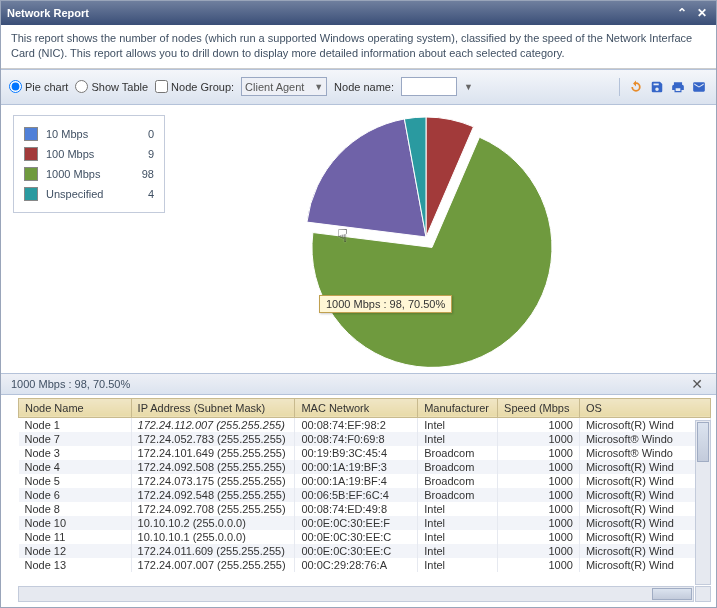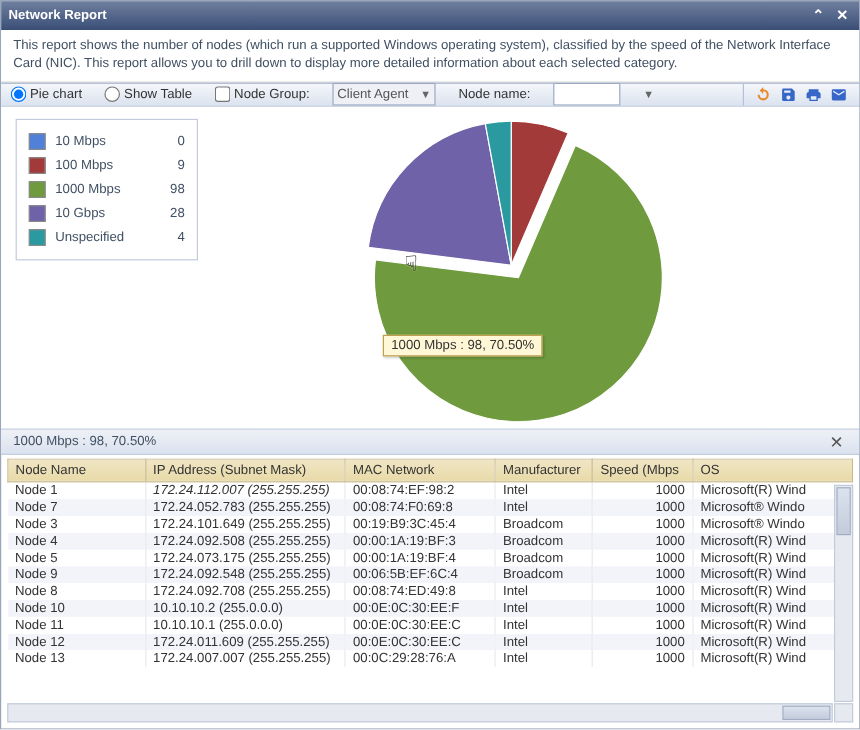--- a/index.html
+++ b/index.html
@@ -2,40 +2,40 @@
 <html><head>
 <meta charset="utf-8">
 <style>
   * { box-sizing: border-box; margin: 0; padding: 0; }
   html, body { width: 717px; height: 608px; font-family: Tahoma, Arial, sans-serif; font-size: 11px; overflow: hidden; background: #fff; }
   .window { width: 717px; height: 608px; border: 1px solid #99a5ba; display: flex; flex-direction: column; }
   .titlebar { height: 24px; background: linear-gradient(#6f7f9e, #3a4e77); color: #fff; display: flex; align-items: center; padding: 0 6px; font-weight: bold; }
   .titlebar .spacer { flex: 1; }
   .titlebar .tbtn { width: 16px; height: 16px; margin-left: 4px; cursor: pointer; color: #fff; font-size: 12px; text-align: center; line-height: 16px; }
   .desc { padding: 6px 10px; color: #405063; background: #fff; border-bottom: 1px solid #ccc; line-height: 1.4; }
-  .toolbar { height: 20px; background: linear-gradient(#f4f6fa,#dbe3ef); border-top:1px solid #b4c2d9; border-bottom:1px solid #b4c2d9; display:flex; align-items:center; padding: 0 8px; gap: 19px; color:#333; }
+  .toolbar { height: 36px; background: linear-gradient(#f4f6fa,#dbe3ef); border-top:1px solid #b4c2d9; border-bottom:1px solid #b4c2d9; display:flex; align-items:center; padding: 0 8px; gap: 7px; color:#333; }
   .toolbar label { display:flex; align-items:center; gap:3px; cursor:pointer; }
   .sep { width:1px; height:18px; background:#b4c2d9; margin:0 4px; }
   .toolbar .right { margin-left:auto; display:flex; gap:3px; align-items:center; }
   .select-box { border:1px solid #9aa8c3; background:#eef0f6; height:19px; padding:0 3px; font-size:11px; display:flex; align-items:center; min-width:86px; color:#555; cursor:pointer; }
   .select-box .arr { margin-left:auto; font-size:9px; color:#666; }
   .input-box { border:1px solid #9aa8c3; background:#fff; height:19px; width:56px; }
   .icon-btn { width:18px; height:18px; display:inline-flex; align-items:center; justify-content:center; cursor:pointer; }
   .chart-area { flex:0 0 auto; position:relative; background:#fff; padding:8px 10px 4px 10px; height:268px; }
   .legend { position:absolute; left:12px; top:10px; border:1px solid #c3cbdb; padding:8px 10px; background:#fff; }
   .legend-row { display:flex; align-items:center; gap:8px; padding:3px 0; }
   .legend-sw { width:14px; height:14px; border:1px solid #888; }
   .legend-lbl { width:80px; color:#405063; }
   .legend-val { width:20px; text-align:right; color:#405063; }
   .pie-wrap { position:absolute; left:285px; top:2px; }
   .tooltip { position:absolute; left:318px; top:190px; border:1px solid #c0a050; background:#fff7d6; padding:2px 6px; color:#333; font-size:11px; box-shadow:1px 1px 2px rgba(0,0,0,.2); pointer-events:none; }
   .cursor { position:absolute; left:336px; top:120px; font-size:18px; color:#000; pointer-events:none; text-shadow:0 0 2px #fff; }
   .grid-header { height:22px; background:linear-gradient(#eef0f6,#dbe3ef); border-top:1px solid #b4c2d9; border-bottom:1px solid #b4c2d9; display:flex; align-items:center; padding:0 10px; color:#405063; }
   .grid-header .close { margin-left:auto; cursor:pointer; font-size:14px; padding:0 3px; color:#555; }
-  .grid-body { flex:1; overflow:hidden; position:relative; padding:3px 5px 5px 5px; }
+  .grid-body { flex:1; overflow:hidden; position:relative; padding:3px 5px 5px 5px;margin-left:12px; }
   .table-scroll { position:absolute; inset:3px 5px 5px 5px; overflow:hidden; border:0; }
   table { border-collapse:collapse; width:100%; table-layout:fixed; font-size:11px; color:#333; }
   thead th { background:linear-gradient(#f0e6c6,#e8daa8); border:1px solid #c8ba8e; padding:3px 6px; text-align:left; font-weight:normal; color:#333; white-space:nowrap; overflow:hidden; }
   tbody td { border-right:1px solid #e6e9f0; padding:1px 6px; white-space:nowrap; overflow:hidden; }
   tbody tr:nth-child(even){ background:#f2f4f9; }
   .vscroll { position:absolute; right:5px; top:25px; bottom:22px; width:16px; background:#e6e9f0; border:1px solid #c3cbdb; cursor:pointer; }
   .vscroll .thumb { position:absolute; left:1px; right:1px; top:1px; height:40px; background:linear-gradient(#dbe3ef,#c3cbdb); border:1px solid #a0acc3; }
   .hscroll { position:absolute; left:5px; right:22px; bottom:5px; height:16px; background:#e6e9f0; border:1px solid #c3cbdb; cursor:pointer; }
   .hscroll .thumb { position:absolute; top:1px; bottom:1px; right:1px; width:40px; background:linear-gradient(#dbe3ef,#c3cbdb); border:1px solid #a0acc3; }
   .sb-corner { position:absolute; right:5px; bottom:5px; width:16px; height:16px; background:#e6e9f0; border:1px solid #c3cbdb; }
@@ -109,25 +109,20 @@
           <span class="legend-sw" style="background:#a23a3a"></span>
           <span class="legend-lbl">100 Mbps</span>
           <span class="legend-val">9</span>
         </div>
         <div class="legend-row">
           <span class="legend-sw" style="background:#6f9a3e"></span>
           <span class="legend-lbl">1000 Mbps</span>
           <span class="legend-val">98</span>
         </div>
         <div class="legend-row">
-          <span class="legend-sw" style="background:#6f62a8"></span>
-          <span class="legend-lbl">10 Gbps</span>
-          <span class="legend-val">28</span>
-        </div>
-        <div class="legend-row">
           <span class="legend-sw" style="background:#2a9aa0"></span>
           <span class="legend-lbl">Unspecified</span>
           <span class="legend-val">4</span>
         </div>
       </div>
     <div class="pie-wrap">
       <svg id="pie-svg" width="280" height="260" viewBox="0 0 280 260">
           <path d="M 140 130 L 140 10 A 120 120 0 0 1 187.48345008148098 19.794183600140684 Z" fill="#a23a3a" stroke="#fff" stroke-width="1"></path>
           <path d="M 145.96081077520674 140.4148324471486 L 193.44426085668772 30.209016047289282 A 120 120 0 1 1 26.886760616861892 125.5363050036152 Z" fill="#6f9a3e" stroke="#fff" stroke-width="1"></path>
           <path d="M 140 130 L 20.925949841655154 115.1214725564666 A 120 120 0 0 1 118.42070021123916 11.956220745747103 Z" fill="#6f62a8" stroke="#fff" stroke-width="1"></path>
@@ -191,21 +186,21 @@
             </tr>
             <tr>
               <td style="width: 110px;">Node 5</td>
               <td style="width: 160px;">172.24.073.175 (255.255.255)</td>
               <td style="width: 120px;">00:00:1A:19:BF:4</td>
               <td style="width: 78px;">Broadcom</td>
               <td style="width: 80px; text-align: right;">1000</td>
               <td style="width: 128px;">Microsoft(R) Wind</td>
             </tr>
             <tr>
-              <td style="width: 110px;">Node 9</td>
+              <td style="width: 110px;">Node 6</td>
               <td style="width: 160px;">172.24.092.548 (255.255.255)</td>
               <td style="width: 120px;">00:06:5B:EF:6C:4</td>
               <td style="width: 78px;">Broadcom</td>
               <td style="width: 80px; text-align: right;">1000</td>
               <td style="width: 128px;">Microsoft(R) Wind</td>
             </tr>
             <tr>
               <td style="width: 110px;">Node 8</td>
               <td style="width: 160px;">172.24.092.708 (255.255.255)</td>
               <td style="width: 120px;">00:08:74:ED:49:8</td>

